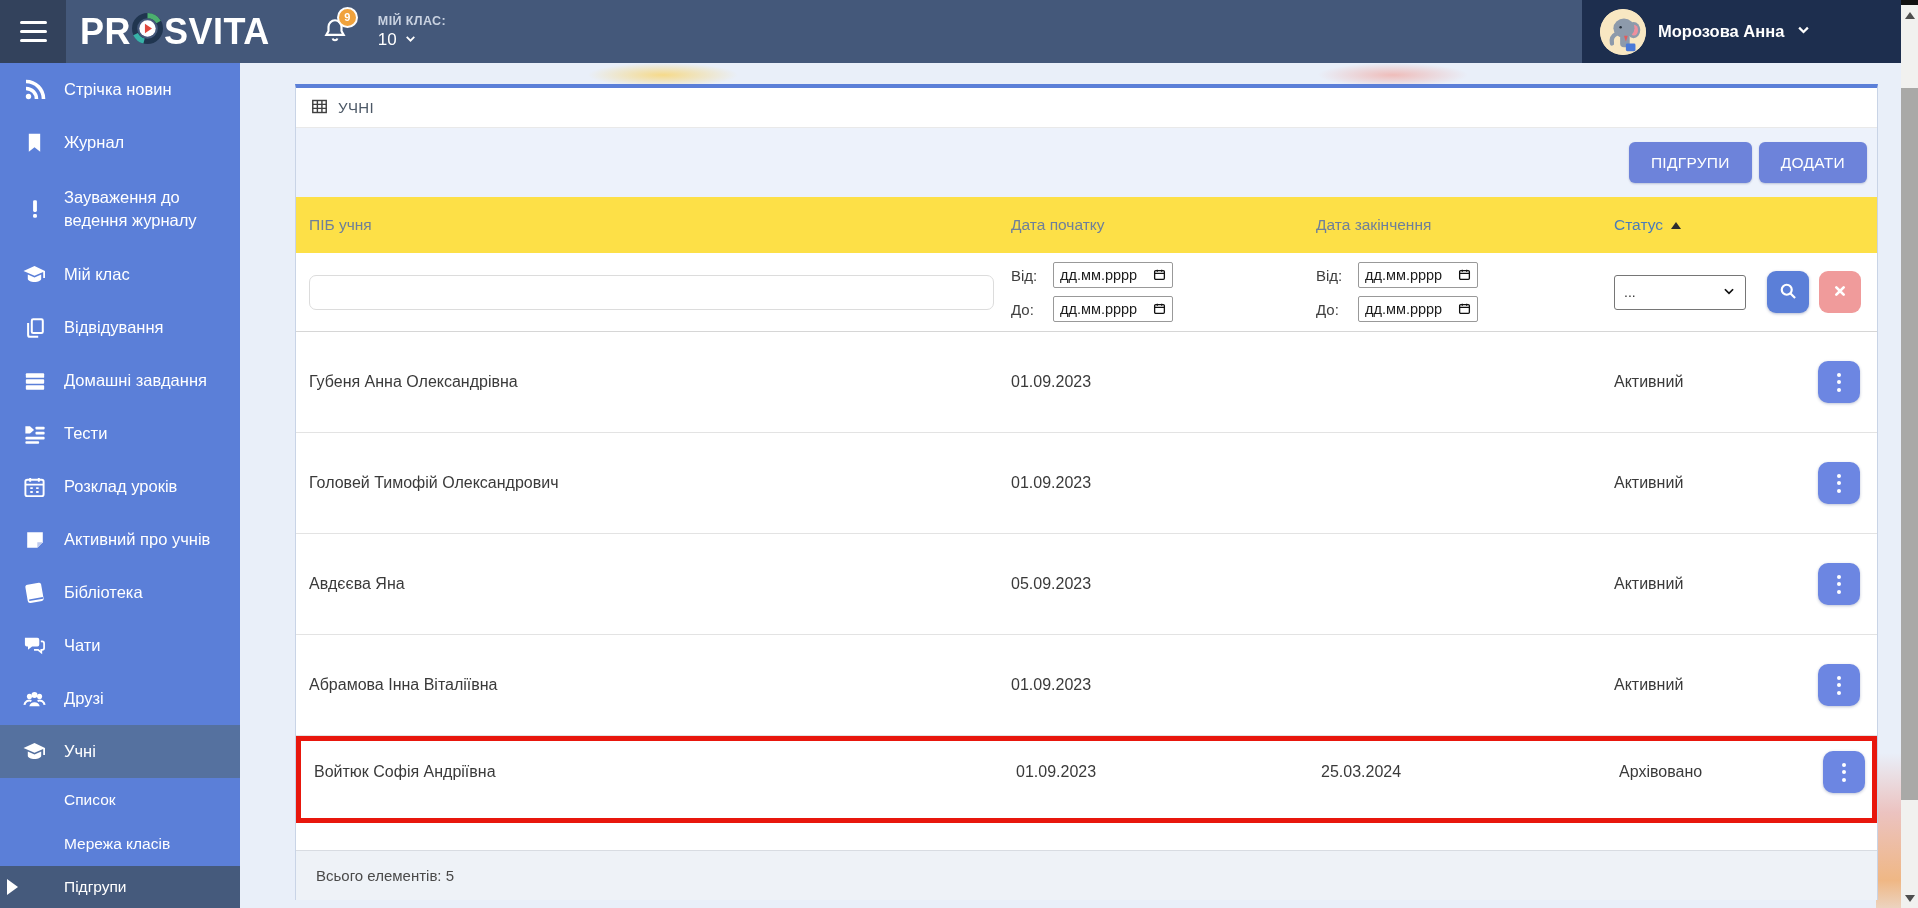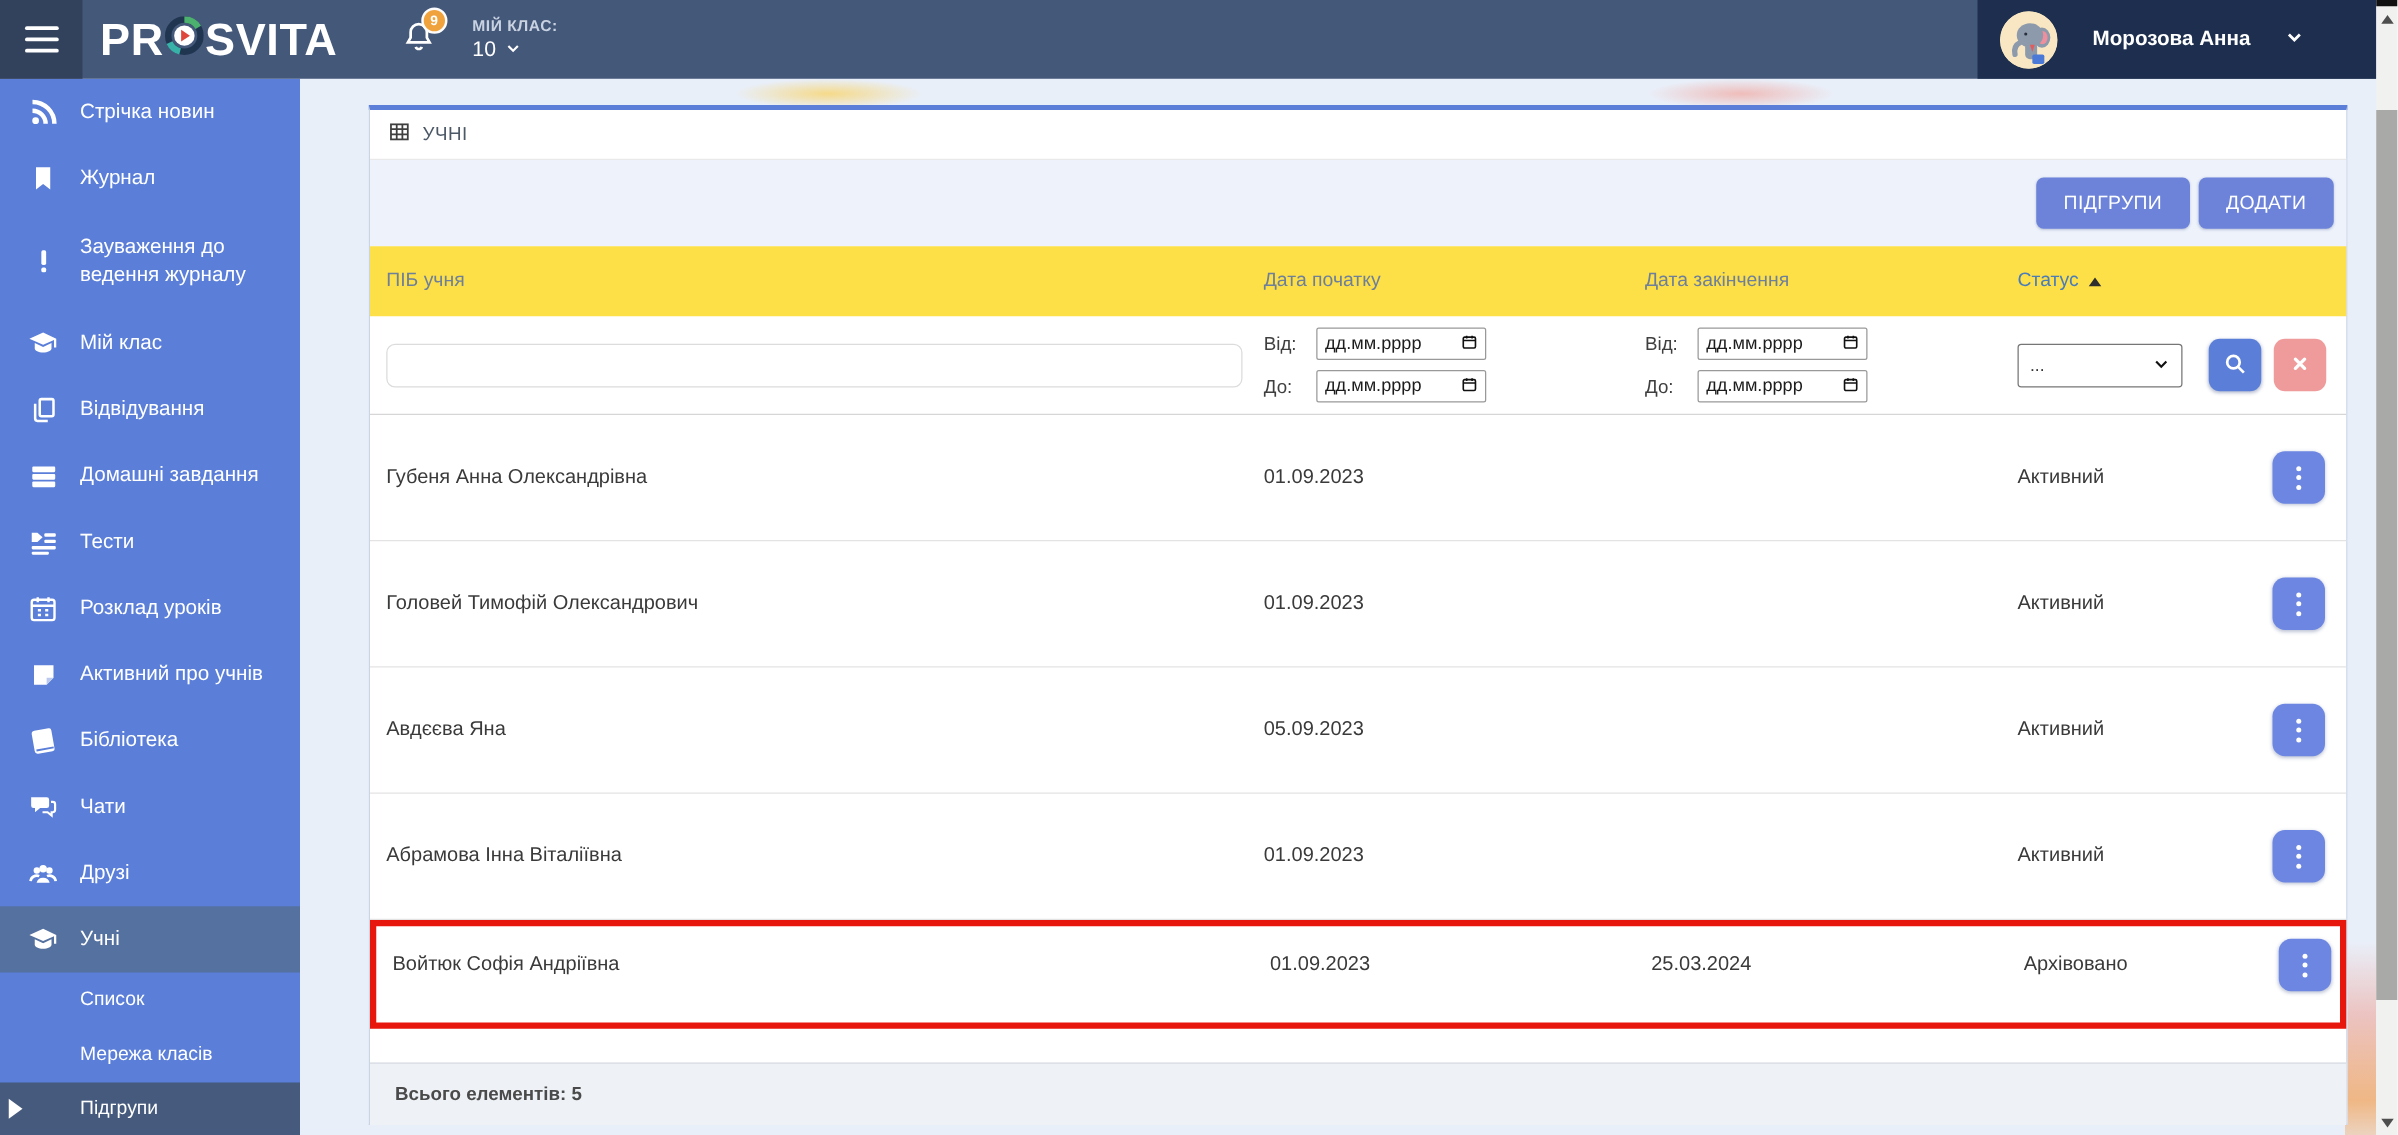--- a/index.html
+++ b/index.html
@@ -20,21 +20,21 @@
     font-size:36px; font-weight:800; letter-spacing:.5px; }
   .logo svg { margin:0 1px; }
   .bell-wrap { position:relative; margin-left:52px; cursor:pointer; }
   .badge { position:absolute; top:-10px; right:-10px; min-width:21px; height:21px;
     background:#f0a23c; border:2px solid #fdfdfd; border-radius:50%;
     color:#fff; font-size:11px; font-weight:bold; display:flex; align-items:center; justify-content:center; }
   .myclass { margin-left:30px; color:#fff; }
   .myclass .lbl { font-size:12.5px; font-weight:bold; color:#c9d2e1; letter-spacing:.4px; }
   .myclass .val { display:flex; align-items:center; gap:7px; font-size:17px; margin-top:2px; cursor:pointer; }
   .user-sec { position:absolute; right:0; top:0; height:63px; width:319px; background:#1d2e4e;
-    display:flex; align-items:center; padding-left:18px; gap:28px; cursor:pointer; }
+    display:flex; align-items:center; padding-left:18px; gap:12px; cursor:pointer; }
   .avatar { width:46px; height:46px; border-radius:50%; background:#f8e7c2; overflow:hidden; flex:none; }
   .user-name { color:#fff; font-size:16.5px; font-weight:bold; }
 
   
   .sidebar { position:absolute; left:0; top:63px; width:240px; height:845px;
     background:#5b7fd8; color:#fff; z-index:20; }
   .s-item { display:flex; align-items:center; gap:17px; height:53px; padding-left:22px;
     font-size:16.5px; cursor:pointer; }
   .s-item.two-line { height:79px; }
   .s-item .s-ico { width:25px; height:25px; flex:none; display:flex; align-items:center; justify-content:center; }
@@ -75,21 +75,21 @@
   .col-head .status-h { color:#4a7cba; display:flex; align-items:center; gap:8px; cursor:pointer; }
   .sort-up { width:0; height:0; border-left:5.5px solid transparent; border-right:5.5px solid transparent;
     border-bottom:7px solid #2e2e2e; display:inline-block; }
 
   .filter-row { height:79px; border-bottom:1px solid #d6d6d6; }
   .name-input { width:685px; height:35px; border:1px solid #dcdcdc; border-radius:7px;
     font-size:15px; padding:0 10px; font-family:inherit; outline:none; }
   .date-group { display:flex; flex-direction:column; gap:8px; }
   .date-line { display:flex; align-items:center; gap:8px; font-size:15px; color:#3f3f3f; }
   .date-line .dlabel { width:34px; }
-  .date-box { width:136px; height:26px; border:1px solid #999; background:#fff; border-radius:2px;
+  .date-box { width:120px; height:26px; border:1px solid #999; background:#fff; border-radius:2px;
     display:flex; align-items:center; justify-content:space-between; padding:0 6px; cursor:text; }
   .date-box .ph { font-size:14.5px; color:#1c1c1c; }
   .filter-actions { grid-column:4 / 6; display:flex; align-items:center; }
   .status-select { width:132px; height:35px; border:1px solid #767676; border-radius:3px; background:#fff;
     display:flex; align-items:center; justify-content:space-between; padding:0 9px;
     font-size:14px; color:#333; cursor:pointer; margin-right:21px; }
   .sq-btn { width:42px; height:42px; border:none; border-radius:9px; display:flex;
     align-items:center; justify-content:center; cursor:pointer; }
   .search-btn { background:#5b7fd8; margin-right:10px; box-shadow:0 1px 3px rgba(40,60,120,.35); }
   .clear-btn { background:#f09b9b; }
@@ -98,21 +98,21 @@
   .kebab { width:42px; height:42px; border:none; border-radius:10px; background:#6c86e2;
     display:flex; flex-direction:column; align-items:center; justify-content:center; gap:3.5px;
     cursor:pointer; box-shadow:0 1px 3px rgba(40,60,120,.3); }
   .kebab i { width:4px; height:4px; border-radius:50%; background:#fff; display:block; }
 
   .row-highlight { border:5px solid #e8170d; height:87px; }
   .row-highlight .t-row { height:62px; border-bottom:none;border-radius:30px; }
   .post-gap { height:27px; }
 
   .card-footer { height:50px; background:#eef2f7; border-top:1px solid #d8dce2;
-    display:flex; align-items:center; padding-left:20px; font-size:15px; color:#4a4a4a;font-weight:bold; }
+    display:flex; align-items:center; padding-left:20px; font-size:15px; color:#4a4a4a; }
 
   
   .scrollbar { position:absolute; right:0; top:0; width:17px; height:908px; background:#f1f1ef; z-index:40; }
   .scrollbar .top-black { position:absolute; top:0; left:0; width:17px; height:5px; background:#111; }
   .sb-up { position:absolute; top:12px; left:3.5px; width:0; height:0;
     border-left:5px solid transparent; border-right:5px solid transparent; border-bottom:7px solid #4e4e4e; }
   .sb-thumb { position:absolute; top:88px; left:0; width:17px; height:712px; background:#a9a9a7; }
   .sb-down { position:absolute; bottom:6px; left:3.5px; width:0; height:0;
     border-left:5px solid transparent; border-right:5px solid transparent; border-top:7px solid #4e4e4e; }
 </style>

